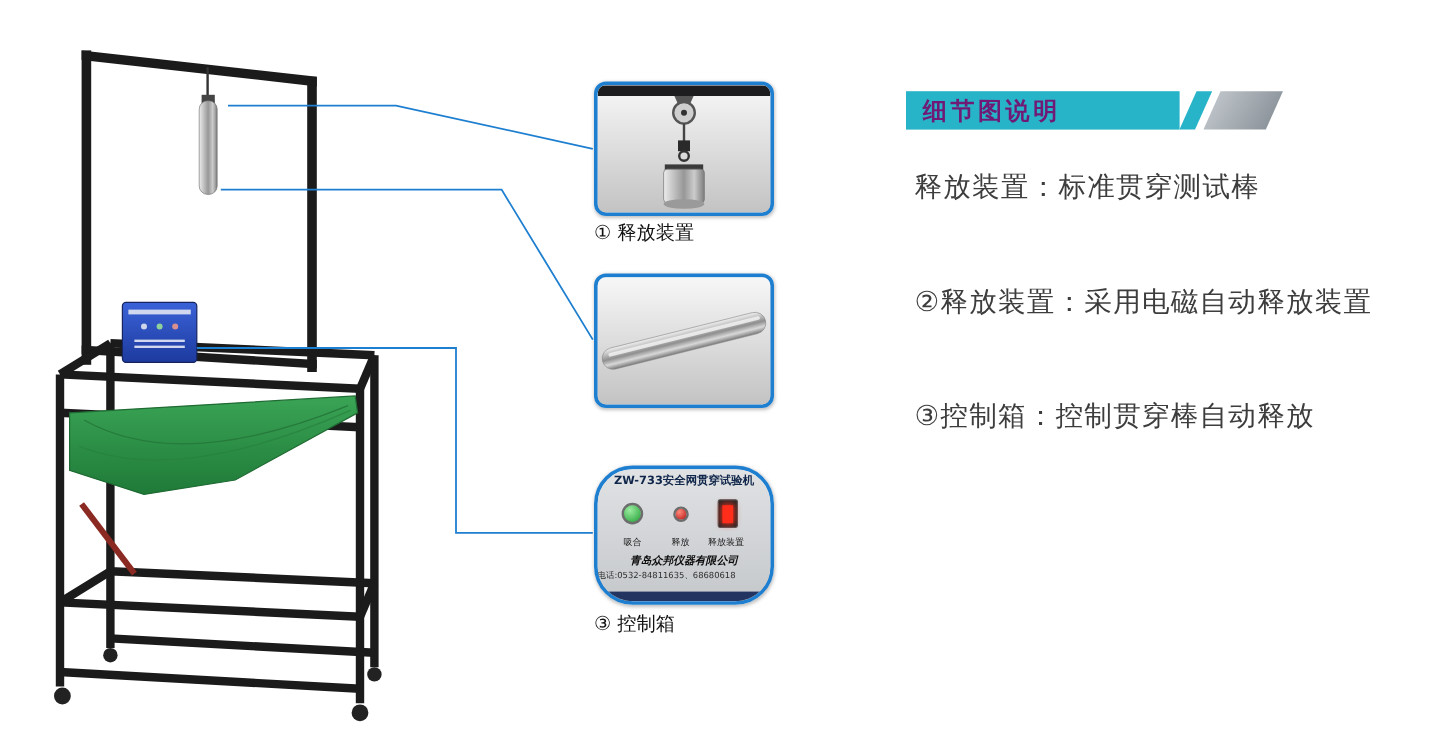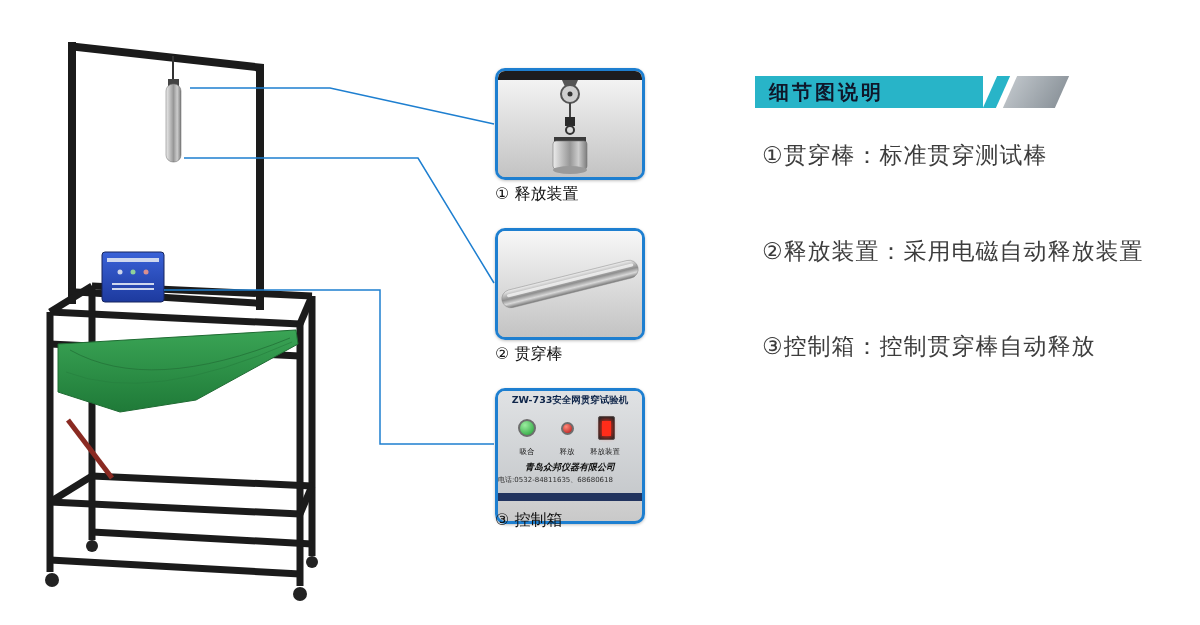--- a/index.html
+++ b/index.html
@@ -14,21 +14,21 @@
   
   .card {
     position:absolute; left:495px; width:150px;
     border:3px solid #1e7fd0; border-radius:10px; overflow:hidden;
     background:linear-gradient(#f3f3f3,#c9c9c9);
     box-shadow:0 1px 3px rgba(0,0,0,.25);
   }
   .card svg { display:block; }
   #card-release { top:68px;  height:112px; }
   #card-rod     { top:228px; height:112px; }
-  #card-box     { top:388px; height:136px; }
+  #card-box     { top:388px; height:116px;border-radius:32px; }
   .card-label {
     position:absolute; left:495px; width:150px; 
     font-size:16px; color:#111111; font-weight:500; white-space:nowrap;
   }
   #label-release { top:184px; }
   #label-rod     { top:344px; }
   #label-box     { top:510px; }
 
   
   .panel { position:relative; width:144px; height:110px;
@@ -51,21 +51,21 @@
   .panel-company { position:absolute; top:70px; left:0; width:100%; text-align:center;
     font-size:9px; font-weight:bold; color:#0d0d0d; white-space:nowrap;font-style:italic; }
   .panel-phone { position:absolute; top:84px; left:0; width:100%; text-align:left;
     font-size:7px; color:#2e2e2e; white-space:nowrap; }
   .panel-bottom-bar { position:absolute; bottom:0; left:0; width:100%; height:8px;
     background:#22345f; }
 
   
   .banner { position:absolute; left:755px; top:76px; width:310px; height:32px; }
   .banner-main { position:absolute; left:0; top:0; width:228px; height:32px;
-    background:#28b4c8; color:#0f172a; font-size:20px; font-weight:bold;
+    background:#28b4c8; color:#701a75; font-size:20px; font-weight:bold;
     line-height:32px; padding-left:14px; letter-spacing:3px; white-space:nowrap; }
   .banner-accent-teal { position:absolute; left:235px; top:0; width:13px; height:32px;
     background:#28b4c8; transform:skewX(-24deg); }
   .banner-accent-gray { position:absolute; left:255px; top:0; width:52px; height:32px;
     background:linear-gradient(100deg,#bcc2c7,#8d959c); transform:skewX(-24deg); }
   .desc { position:absolute; left:762px; font-size:23px; color:#3d3d3d;
     letter-spacing:1px; white-space:nowrap; }
   #desc-1 { top:140px; }
   #desc-2 { top:236px; }
   #desc-3 { top:331px; }
@@ -187,21 +187,20 @@
 
   <div class="card" id="card-rod">
     <svg width="144" height="106" viewBox="0 0 144 106">
       <rect width="144" height="106" fill="url(#cbg)"></rect>
       <g transform="rotate(-14 72 53)">
         <rect x="2" y="44" width="140" height="18" rx="9" fill="url(#gradV)" stroke="#8a8a8a" stroke-width="0.5"></rect>
         <rect x="8" y="48" width="130" height="3" rx="1.5" fill="#f5f5f5" opacity="0.8"></rect>
       </g>
     </svg>
   </div>
-  <div class="card-label" id="label-rod">② 贯穿棒</div>
 
   <div class="card" id="card-box">
     <div class="panel">
       <div class="panel-title">ZW-733安全网贯穿试验机</div>
       <span class="btn-green"></span>
       <span class="btn-red"></span>
       <span class="rocker">
         <span class="rocker-light"></span>
       </span>
       <span class="panel-label pl-1">吸合</span>
@@ -212,17 +211,17 @@
       <div class="panel-bottom-bar"></div>
     </div>
   </div>
   <div class="card-label" id="label-box">③ 控制箱</div>
 
   <div class="banner">
     <div class="banner-main">细节图说明</div>
     <div class="banner-accent-teal"></div>
     <div class="banner-accent-gray"></div>
   </div>
-  <div class="desc" id="desc-1">①贯穿棒：标准贯穿测试棒</div>
+  <div class="desc" id="desc-1">释放装置：标准贯穿测试棒</div>
   <div class="desc" id="desc-2">②释放装置：采用电磁自动释放装置</div>
   <div class="desc" id="desc-3">③控制箱：控制贯穿棒自动释放</div>
 
 </div>
 
 </body></html>

